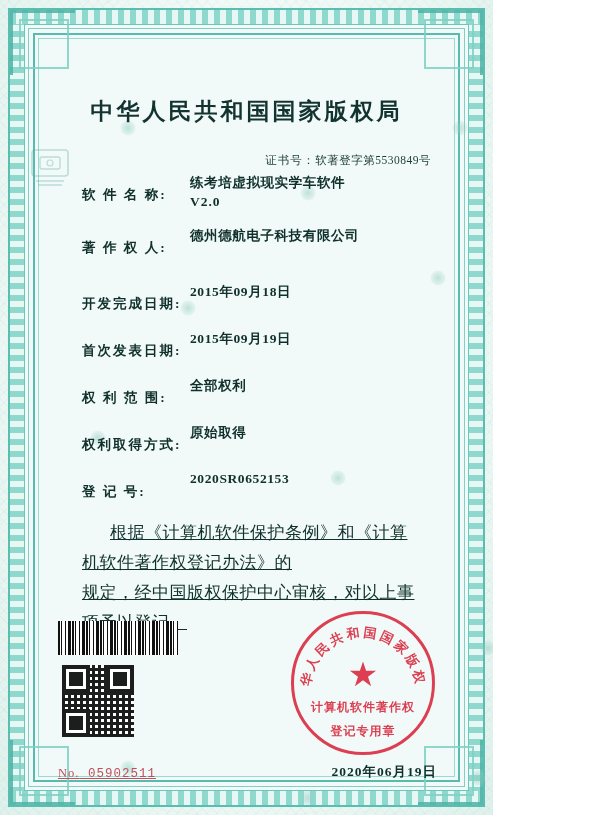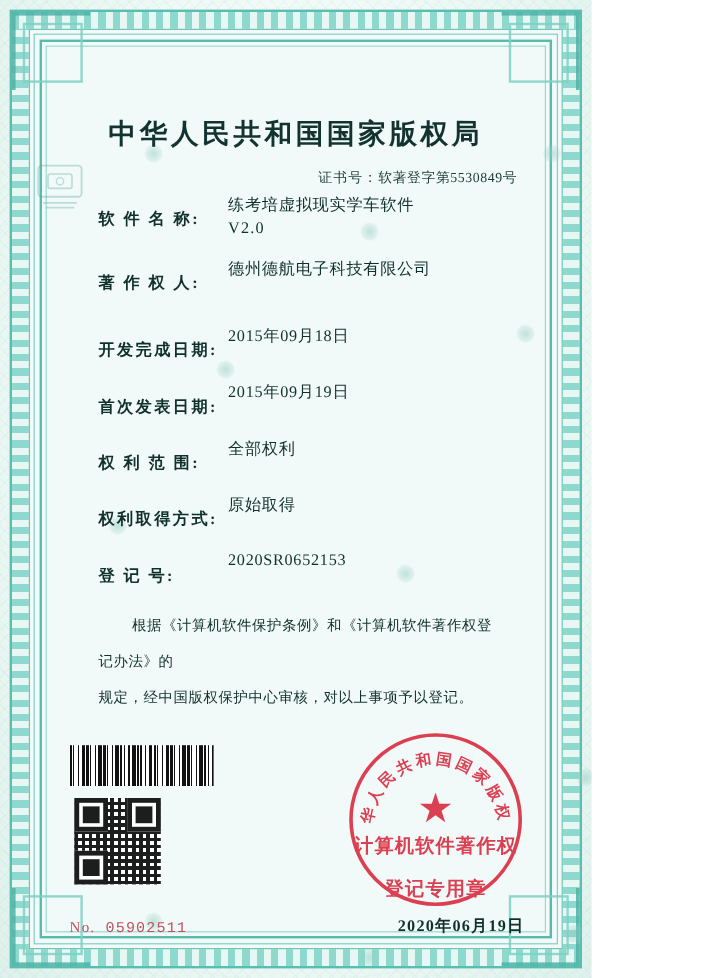--- a/index.html
+++ b/index.html
@@ -118,21 +118,21 @@
     text-align: center;
     font-size: 26px;
     letter-spacing: 4px;
     color: #0e2c29;
     font-weight: bold;
     margin-top: 22px;
     font-family: "DejaVu Serif", "Liberation Serif", serif;
   }
 
   .cert-no {
-    margin-top: 14px;
+    margin-top: 26px;
     text-align: right;
     padding-right: 14px;
     font-size: 11.5px;
     color: #1c3b38;
   }
   .cert-no .lbl { letter-spacing: 1px; }
   .cert-no .val { letter-spacing: 0.5px; }
 
   .fields {
     margin-top: 6px;
@@ -148,21 +148,21 @@
   }
   .row .label {
     width: 108px;
     flex: none;
     letter-spacing: 2px;
     font-weight: bold;
     margin-top: 12px;
   }
   .row .value {
     flex: 1;
-    font-weight: normal;
+    font-weight: bold;
     letter-spacing: 0.6px;
   }
   .row .value .line2 {
     display: block;
     font-family: "Liberation Serif", serif;
     letter-spacing: 1px;
     margin-top: 2px;
   }
 
   .field-icon {
@@ -170,24 +170,25 @@
     left: -20px;
     top: -26px;
     width: 44px;
     height: 40px;
     opacity: 0.35;
   }
 
   .paragraph {
     padding-left: 34px;
     padding-right: 28px;
-    font-size: 12px;
+    font-size: 17px;
     line-height: 30px;
     color: #10302c;
     letter-spacing: 0.5px;
+    text-decoration: underline;
   }
   .paragraph .p1 { text-indent: 28px; display: block; }
 
   
   .bottom {
     position: absolute;
     left: 0; right: 0; bottom: 16px;
     height: 190px;
   }
 
@@ -226,20 +227,21 @@
   .qr-eye.e2 { right: 0; top: 0; }
   .qr-eye.e3 { left: 0; bottom: 0; }
 
   .serial {
     position: absolute;
     left: 58px; bottom: 18px;
     font-size: 12.5px;
     color: #c0505c;
     letter-spacing: 1px;
     font-family: "Liberation Mono", monospace;
+    text-decoration: underline;
   }
   .serial .no-label { font-family: "Liberation Serif", serif; }
 
   .issue-date {
     position: absolute;
     right: 56px; bottom: 18px;
     font-size: 13.5px;
     color: #10302c;
     letter-spacing: 1px;
     font-weight: bold;
@@ -276,26 +278,26 @@
     font-size: 13px;
     letter-spacing: 3px;
     fill: #d9263a;
     font-family: "DejaVu Serif", "Liberation Serif", serif;
     font-weight: bold;
   }
   .seal .line-a, .seal .line-b {
     position: absolute;
     left: 0; right: 0;
     text-align: center;
-    font-size: 16px;
+    font-size: 12px;
     font-weight: bold;
     letter-spacing: 1px;
   }
   .seal .line-a { bottom: 36px; }
-  .seal .line-b { bottom: 0; }
+  .seal .line-b { bottom: 12px; }
 </style>
 </head>
 <body>
 
 <div class="certificate">
 
   <div class="texture"></div>
 
   <div class="border-outer"></div>
   <div class="border-mid"></div>

